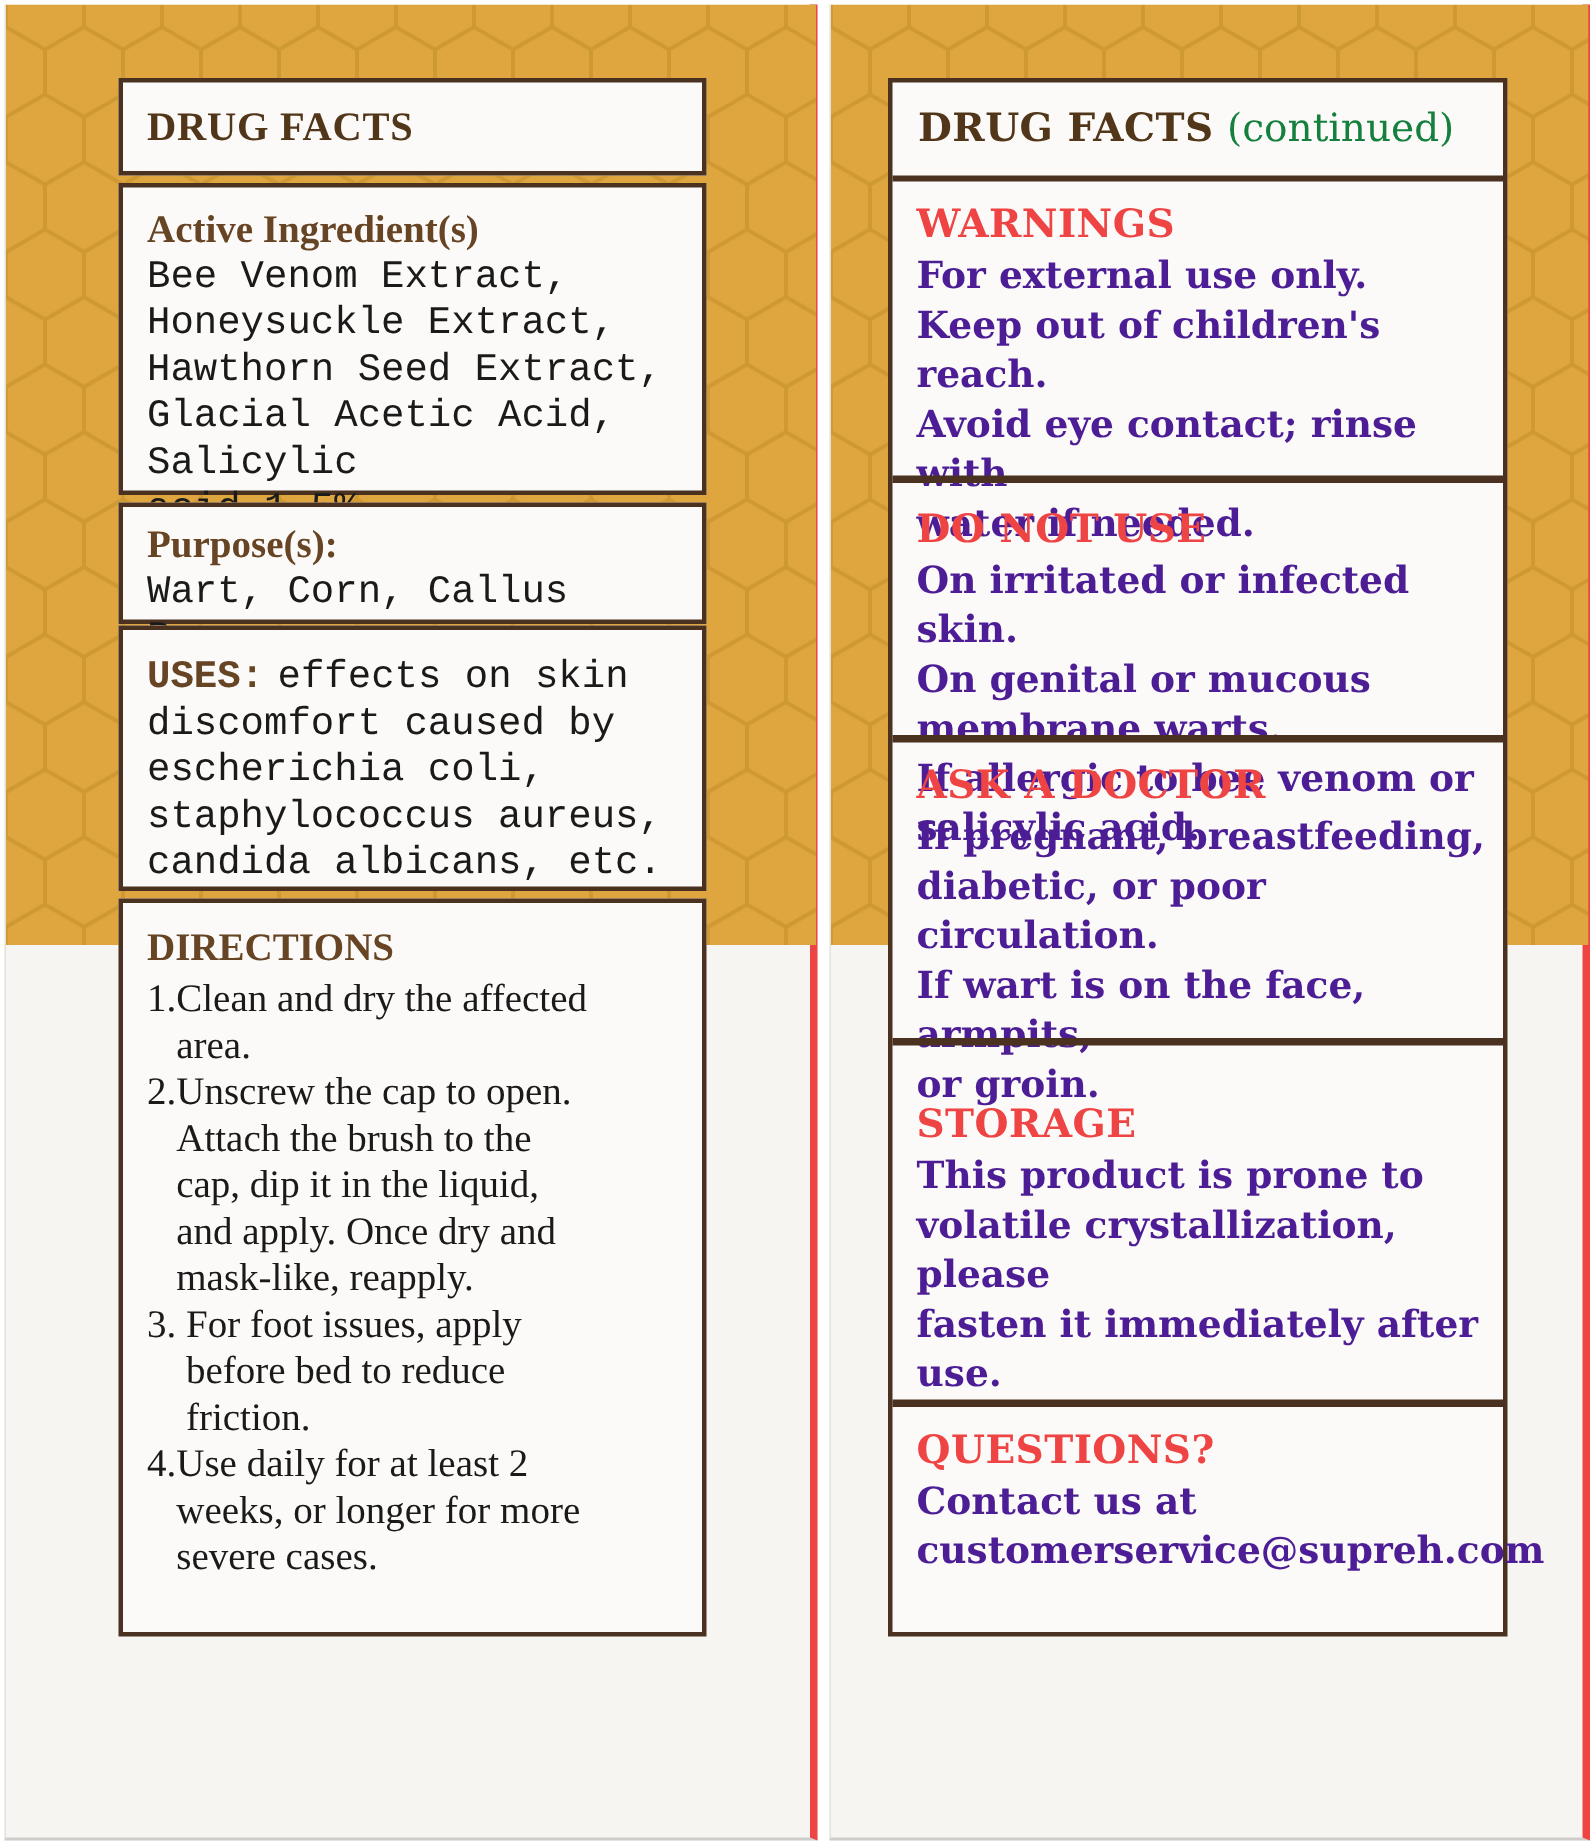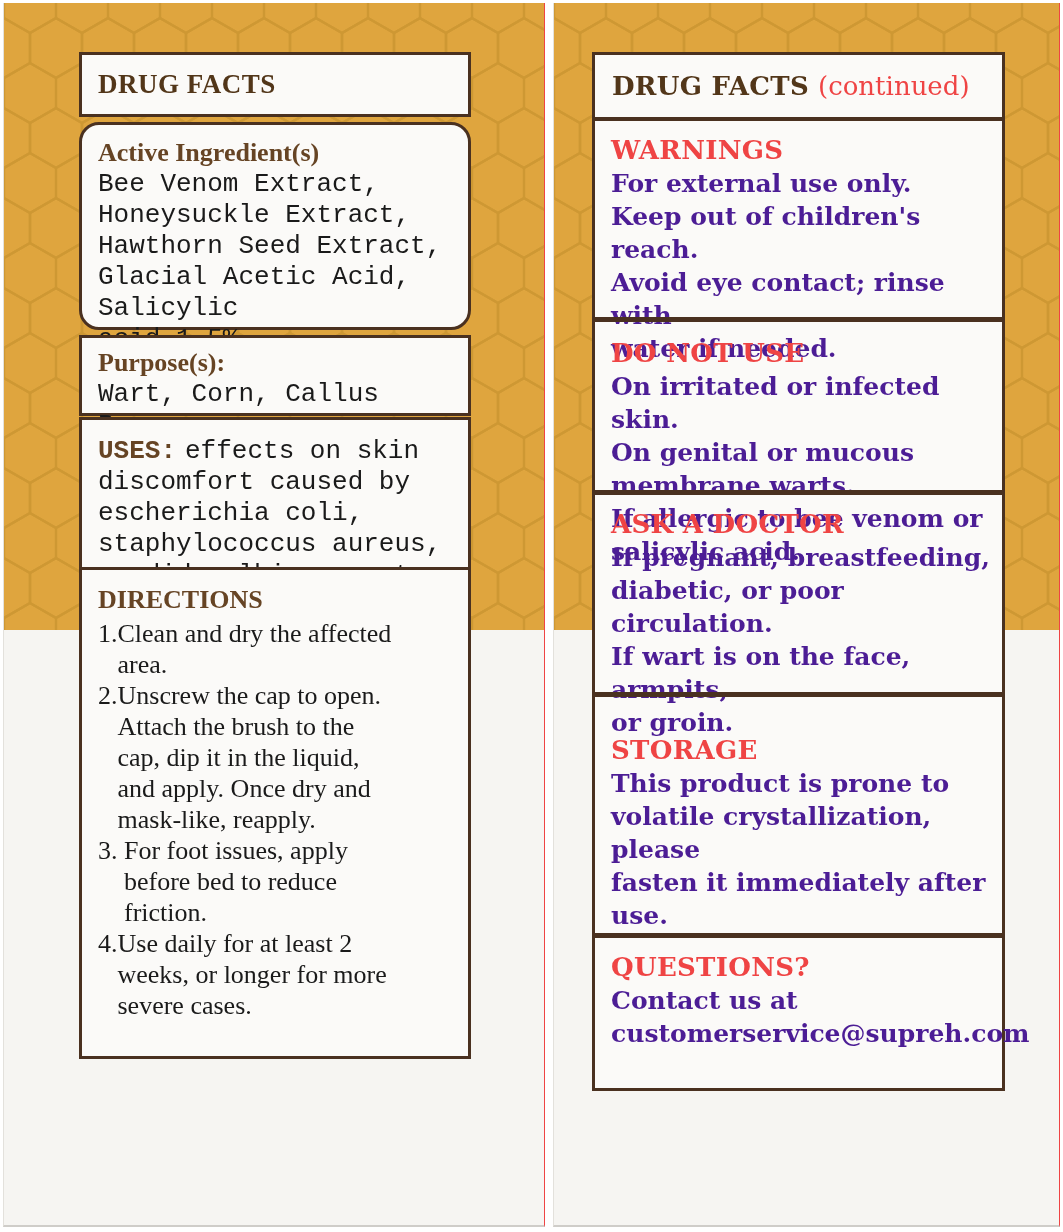--- a/index.html
+++ b/index.html
@@ -1,45 +1,45 @@
 <!DOCTYPE html>
 <html><head>
 <meta charset="utf-8">
 <style>
   html,body{margin:0;padding:0;background:#ffffff;}
   .stage{position:relative;width:1063px;height:1232px;background:#ffffff;overflow:hidden;
          font-family:"Liberation Serif",serif;}
   .panel{position:absolute;top:3px;height:1224px;background:#f6f5f2;box-sizing:border-box;
-         border-left:1px solid #e3e1dc;border-right:1px solid #ef4444;border-bottom:2px solid #cfcdc9;}
+         border-left:1px solid #e3e1dc;border-right:5px solid #ef4444;border-bottom:2px solid #cfcdc9;}
   .panel.left{left:3px;width:542px;}
   .panel.right{left:553px;width:507px;}
   .honey{position:absolute;top:0;left:0;display:block;}
   
   .lbox{position:absolute;left:75px;width:392px;box-sizing:border-box;background:#fbfaf8;
         border:3px solid #4a3120;}
   .lhead{top:49px;height:65px;display:flex;align-items:center;padding-left:16px;}
   .ltitle{font-size:27px;font-weight:bold;color:#523619;letter-spacing:.5px;}
-  .sec-active{top:119px;height:208px;padding:12px 8px 0 16px;border-radius:20px;}
+  .sec-active{top:119px;height:208px;padding:12px 8px 0 16px;}
   .sec-purpose{top:332px;height:81px;padding:9px 8px 0 16px;}
   .sec-uses{top:414px;height:177px;padding:16px 8px 0 16px;}
-  .sec-directions{top:564px;height:492px;padding:14px 6px 0 16px;}
+  .sec-directions{top:596px;height:492px;padding:14px 6px 0 16px;}
   .lheading{font-size:26px;font-weight:bold;color:#664424;line-height:32px;}
   .lbody{font-size:26px;color:#1a1a1a;line-height:31px;font-family:Liberation Mono, monospace;}
   .lines{white-space:pre-line;}
   .h-inline{font-size:26px;font-weight:bold;color:#664424;margin-right:9px;}
   .dir-list{margin-top:2px;}
   .dir-item{display:flex;align-items:flex-start;font-size:26px;color:#1a1a1a;line-height:31px;}
   .dir-num{white-space:pre;}
   
   .rbox{position:absolute;left:38px;top:49px;width:413px;height:1039px;box-sizing:border-box;
         background:#fbfaf8;border:3px solid #4a3120;display:flex;flex-direction:column;
         font-family:"DejaVu Serif",serif;}
   .rhead{height:62px;display:flex;align-items:center;padding-left:17px;flex:none;}
   .rtitle{font-size:26px;font-weight:bold;color:#523619;letter-spacing:.3px;}
-  .rtitle-suffix{font-size:26px;font-weight:normal;color:#ef4444;margin-left:9px;}
+  .rtitle-suffix{font-size:26px;font-weight:normal;color:#15803d;margin-left:9px;}
   .rdivider{height:5px;background:#4a3120;flex:none;}
   .rdivider.thin{height:4px;}
   .rsec{box-sizing:border-box;padding:12px 4px 0 16px;flex:none;}
   .rsec .rheading{font-size:26px;font-weight:bold;color:#ef4444;line-height:34px;letter-spacing:.3px;}
   .rsec .rbody{font-size:25px;color:#4c1d95;line-height:33px;font-weight:bold;}
   .sec-warnings{height:196px;}
   .sec-donotuse{height:168px;padding-top:14px;}
   .sec-askdoctor{height:197px;}
   .sec-storage{height:200px;padding-top:0;margin-top:36px;}
   .sec-questions{flex:1;}

